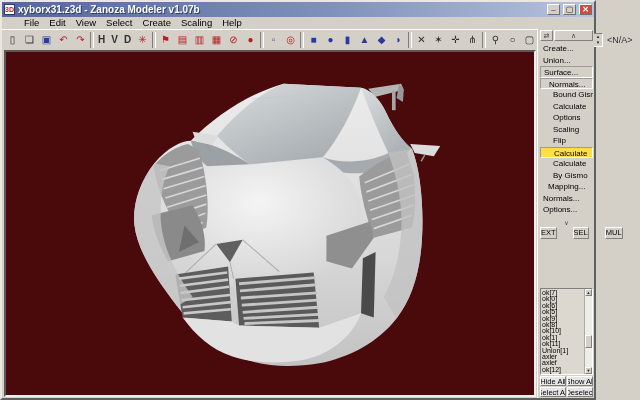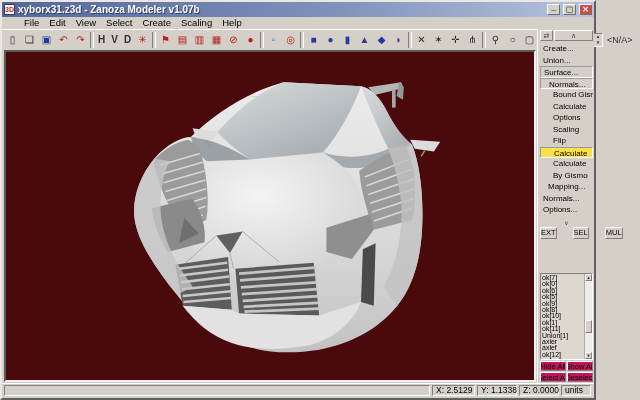--- a/index.html
+++ b/index.html
@@ -66,21 +66,21 @@
   .lblist{flex:1;overflow:hidden;padding-top:1px}
   .lbi{height:6.4px;line-height:6.4px;font-size:7px;color:#000;white-space:nowrap;padding-left:1px}
   .lbscroll{width:8px;flex:0 0 8px;background:#efede7;display:flex;flex-direction:column;border-left:1px solid #aaa}
   .sarrow{height:7px;flex:0 0 7px;display:flex;align-items:center;justify-content:center;font-size:4px;color:#222;
           background:#d4d0c8;border:1px solid;border-color:#fff #808080 #808080 #fff}
   .strack{flex:1;position:relative}
   .sthumb{position:absolute;left:0;right:0;top:55%;height:13px;background:#d4d0c8;
           border:1px solid;border-color:#fff #808080 #808080 #fff}
   .abtns{display:grid;grid-template-columns:1fr 1fr;gap:1px;margin-top:1px}
   .abtn{height:10px;display:flex;align-items:center;justify-content:center;font-size:7.5px;color:#000;
-        white-space:nowrap;overflow:hidden;background:#be185d;
+        white-space:nowrap;overflow:hidden;background:#e5e5e5;
         border:1px solid;border-color:#fff #808080 #808080 #fff}
   
   .statusbar{height:15px;flex:0 0 15px;display:flex;align-items:center;gap:2px;padding:1px 3px 2px 2px;
              border-top:1px solid #fff}
   .scell{height:11px;line-height:9px;font-size:8.5px;color:#000;display:flex;align-items:center;padding-left:3px;
          border:1px solid;border-color:#808080 #fff #fff #808080;background:#d4d0c8;white-space:nowrap}
   .scell.main{flex:1}
   .scell.cx{width:43px;flex:0 0 43px}
   .scell.cy{width:40px;flex:0 0 40px}
   .scell.cz{width:40px;flex:0 0 40px}
@@ -345,20 +345,13 @@
       </div>
       <div class="abtns">
         <span class="abtn">Hide All</span>
         <span class="abtn">Show All</span>
         <span class="abtn">Select All</span>
         <span class="abtn">Deselect</span>
       </div>
     </div>
   </div>
 
-  <div class="statusbar">
-    <span class="scell main"></span>
-    <span class="scell cx">X: 2.5129</span>
-    <span class="scell cy">Y: 1.1338</span>
-    <span class="scell cz">Z: 0.0000</span>
-    <span class="scell cu">units</span>
-  </div>
 </div>
 
 </body></html>

